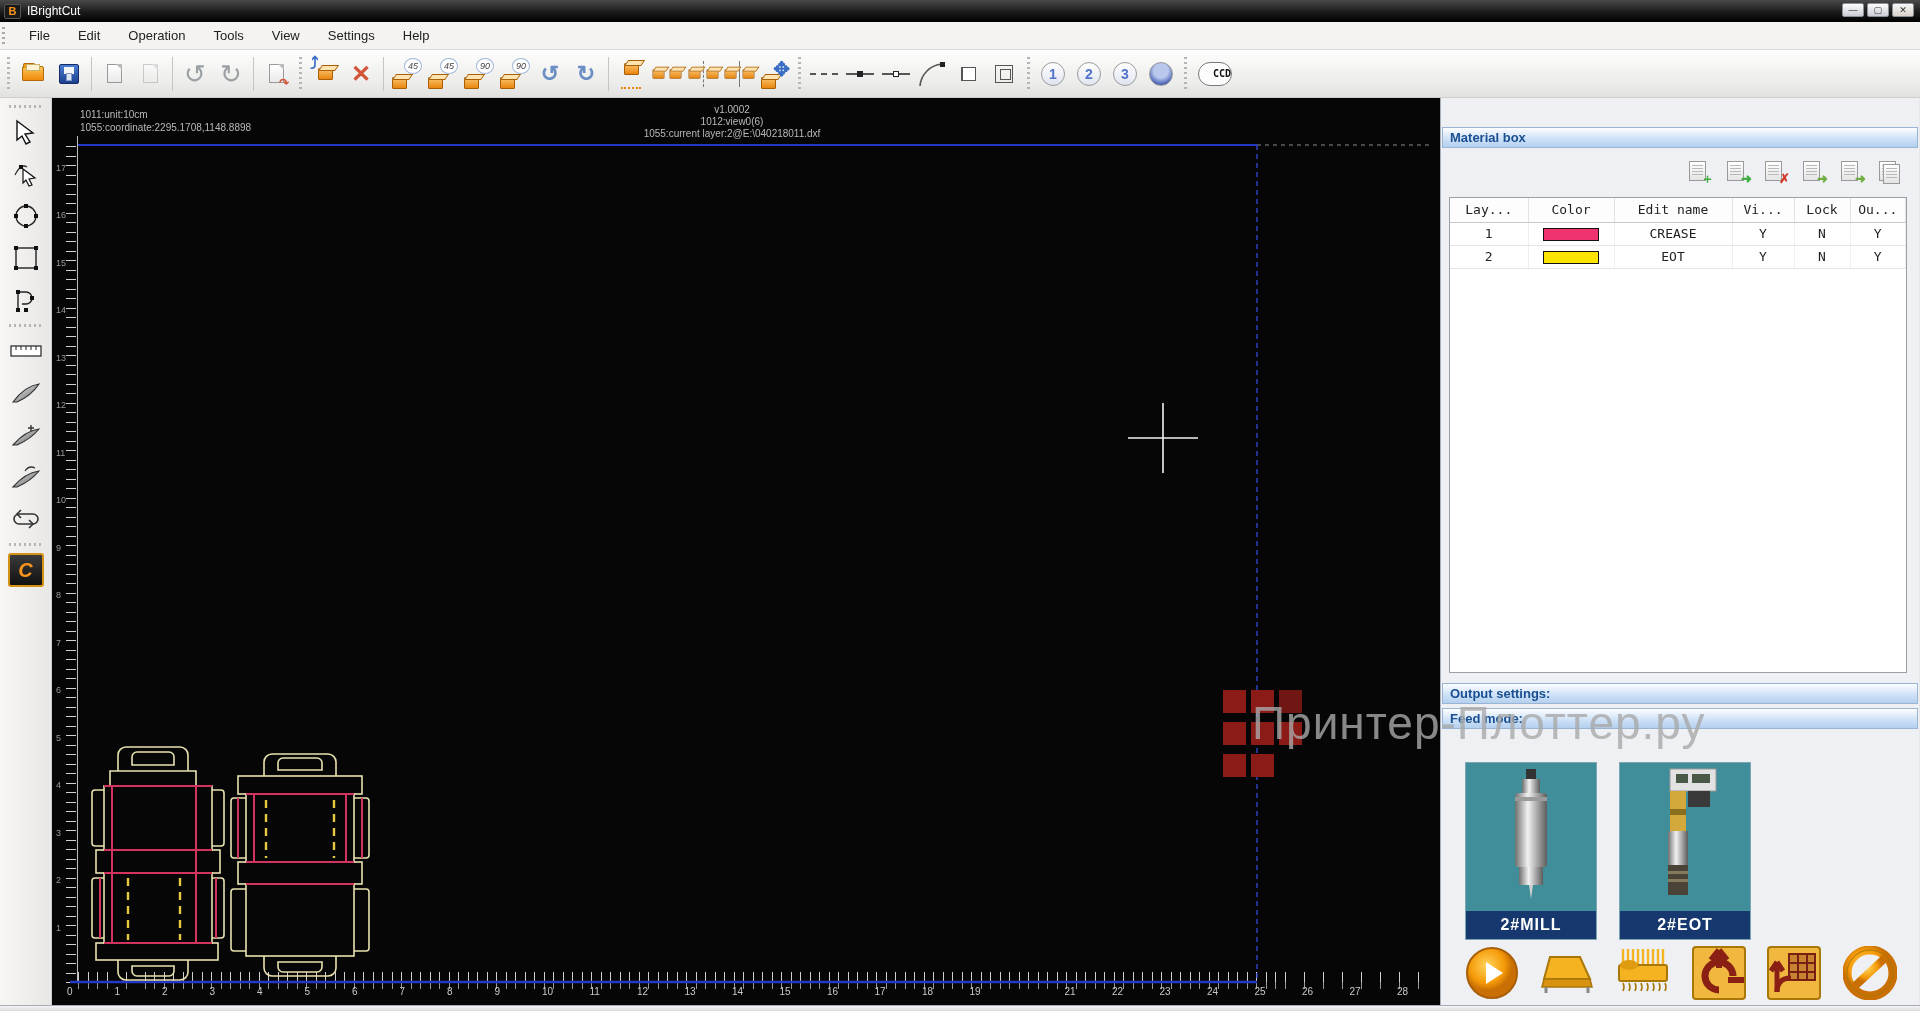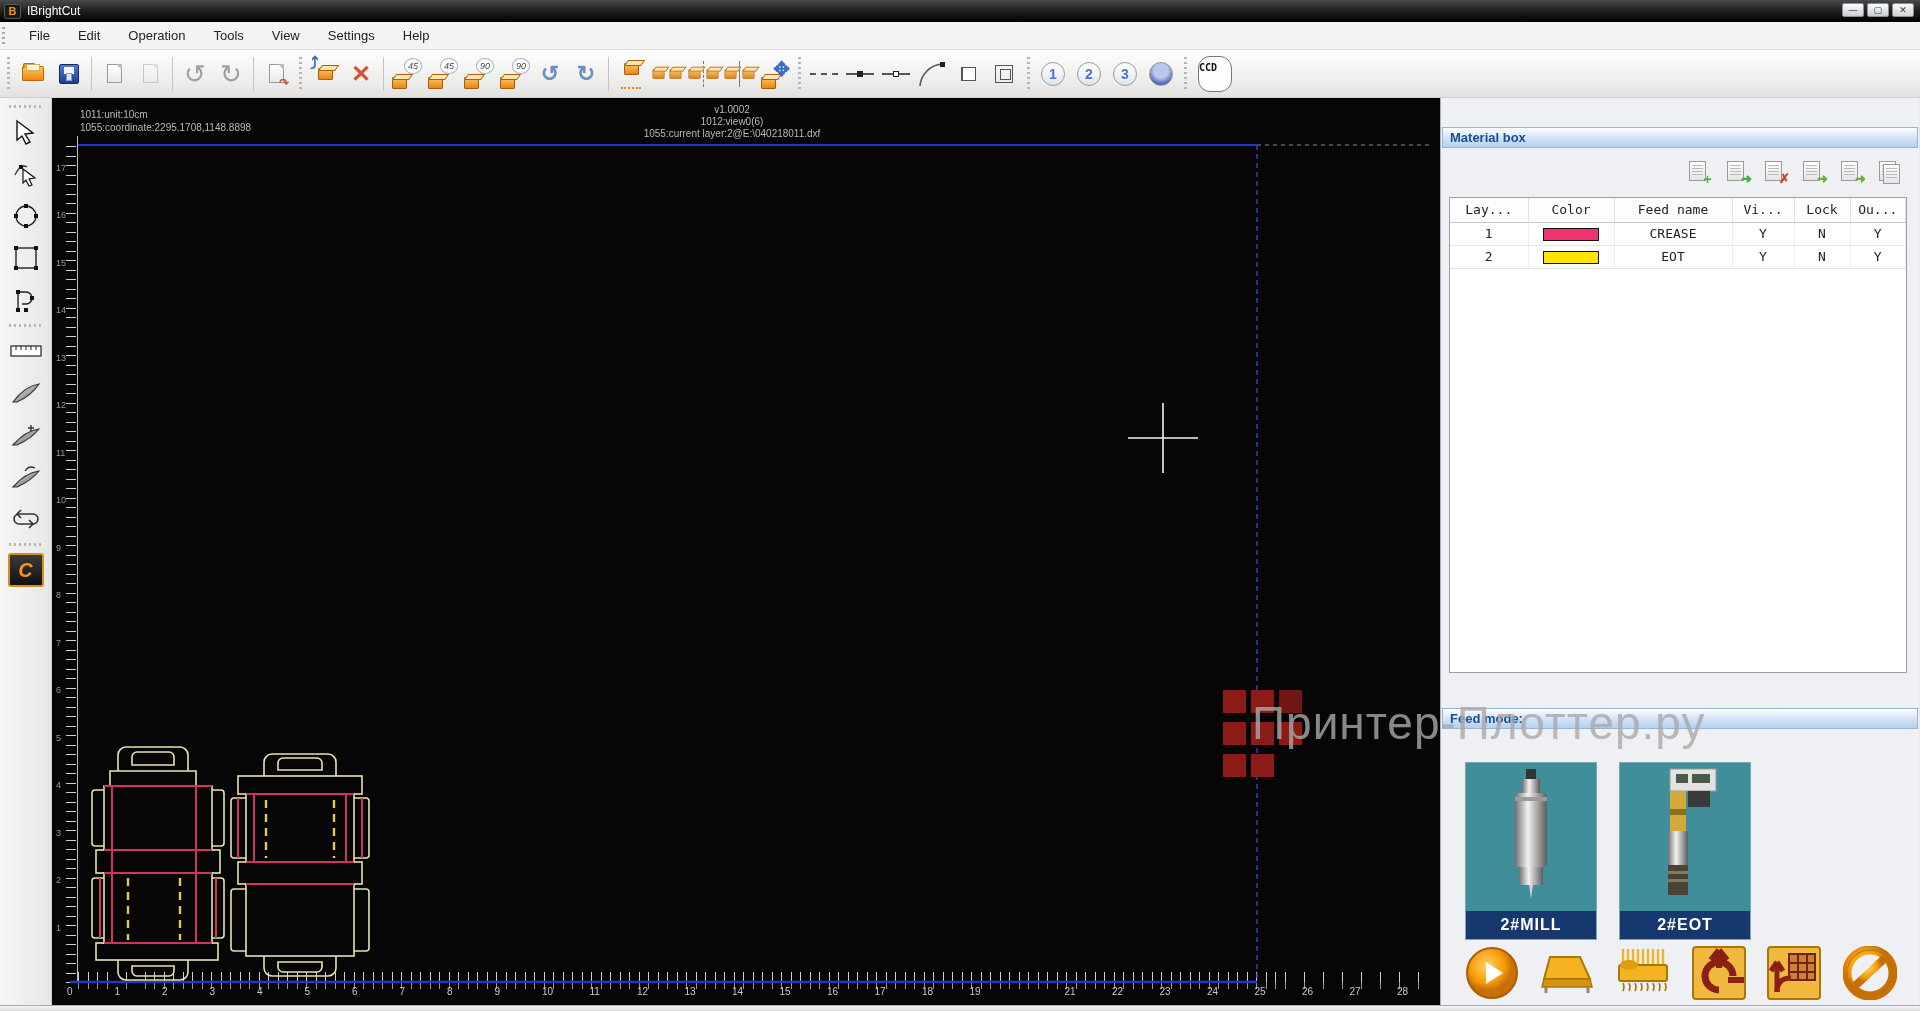--- a/index.html
+++ b/index.html
@@ -24,21 +24,21 @@
   .tb-sep { width:1px; height:34px; background:#c6c5c3; margin:0 4px; }
   .tbtn { width:36px; height:38px; display:flex; align-items:center; justify-content:center; position:relative; border-radius:3px; }
   .cube { width:15px; height:12px; background:linear-gradient(#fbc26b,#e8860f); border:1px solid #a85f06; border-radius:1px; position:relative; }
   .cube::before { content:""; position:absolute; left:-1px; top:-4px; width:15px; height:4px; background:#fde3b0; border:1px solid #a85f06; transform:skewX(-35deg); transform-origin:bottom left; }
   .mini-cube { position:absolute; left:4px; bottom:4px; }
   .rot-circ { position:absolute; right:2px; top:3px; width:18px; height:16px; border:1px solid #9fb6d8; border-radius:50%; font-size:9px; color:#444; text-align:center; line-height:15px; font-style:italic; background:#fff; }
   .big-arrow { font-size:26px; color:#9aa0a4; line-height:26px; }
   .blue-arrow { font-size:17px; color:#3a6fc4; font-weight:bold; line-height:16px; }
   .num-circ { width:24px; height:24px; border:1px solid #9a9a9a; border-radius:50%; background:linear-gradient(#ffffff,#dfe4ee); color:#5273cc; font-weight:bold; font-size:14px; text-align:center; line-height:22px; }
   .ball { width:24px; height:24px; border:1px solid #9a9a9a; border-radius:50%; background:radial-gradient(circle at 50% 35%, #b9c8ec 0 40%, #4a62b8 75%); }
-  .ccd-btn { width:34px; height:36px; border:1px solid #777; border-radius:12px; background:#fdfdfd; font-family:"DejaVu Sans Mono",monospace; font-size:10px; font-weight:bold; text-align:left; line-height:22px; color:#111; }
+  .ccd-btn { width:34px; height:24px; border:1px solid #777; border-radius:12px; background:#fdfdfd; font-family:"DejaVu Sans Mono",monospace; font-size:10px; font-weight:bold; text-align:right; line-height:22px; color:#111; }
   .doc-ic { width:15px; height:19px; background:linear-gradient(#fff,#e9e9e9); border:1px solid #999; position:relative; }
   .doc-ic::after { content:""; position:absolute; right:-1px; top:-1px; border:3px solid; border-color:#bbb #bbb transparent transparent; }
   .folder-ic { width:22px; height:15px; background:linear-gradient(#fdc557,#f08a0c); border:1px solid #b56a08; border-radius:2px 2px 1px 1px; position:relative; }
   .folder-ic::before { content:""; position:absolute; top:-4px; left:0; width:10px; height:4px; background:#f3990f; border:1px solid #b56a08; border-bottom:none; border-radius:2px 2px 0 0; }
   .folder-ic::after { content:""; position:absolute; top:-3px; left:3px; right:3px; height:5px; background:#fdf3d2; border:1px solid #c8b268; }
   .floppy-ic { width:20px; height:20px; background:linear-gradient(#4a7fd4,#1d3f8f); border:1px solid #142a66; border-radius:2px; position:relative; }
   .floppy-ic::before { content:""; position:absolute; top:2px; left:4px; right:4px; height:7px; background:#f4f6fa; }
   .floppy-ic::after { content:""; position:absolute; bottom:2px; left:6px; right:6px; height:6px; background:#dde4f2; border:1px solid #8899c8; }
   .red-x { font-size:24px; font-weight:bold; color:#d4543a; line-height:24px; }
   .line-glyph { width:28px; border-top:2px dashed #555; position:relative; }
@@ -529,21 +529,21 @@
           <span class="d" style="left:6px;top:4px"></span>
         </div>
     </div>
 
     <div class="mat-table">
       <table>
         <tbody>
             <tr>
           <th style="width:78px">Lay...</th>
           <th style="width:86px">Color</th>
-          <th style="width:118px">Feed name</th>
+          <th style="width:118px">Edit name</th>
           <th style="width:62px">Vi...</th>
           <th style="width:56px">Lock</th>
           <th>Ou...</th>
         </tr>
         <tr>
           <td>1</td>
           <td><span class="swatch" style="background: rgb(240, 51, 110);"></span></td>
           <td>CREASE</td>
           <td>Y</td>
           <td>N</td>
@@ -554,20 +554,21 @@
           <td><span class="swatch" style="background: rgb(255, 228, 0);"></span></td>
           <td>EOT</td>
           <td>Y</td>
           <td>N</td>
           <td>Y</td>
         </tr>
       </tbody>
         </table>
     </div>
 
+    <div class="hdr-bar" style="top:585px">Output settings:</div>
     <div class="hdr-bar" style="top:610px">Feed mode:</div>
 
     <div class="tool-card" style="left:24px;top:664px">
       <div class="img">
           <svg width="60" height="140" viewBox="0 0 60 140">
         <defs>
               <linearGradient id="cyl" x1="0" x2="1">
                 <stop offset="0" stop-color="#6f6f6f"></stop>
                 <stop offset=".4" stop-color="#f2f2f2"></stop>
                 <stop offset="1" stop-color="#5c5c5c"></stop>

